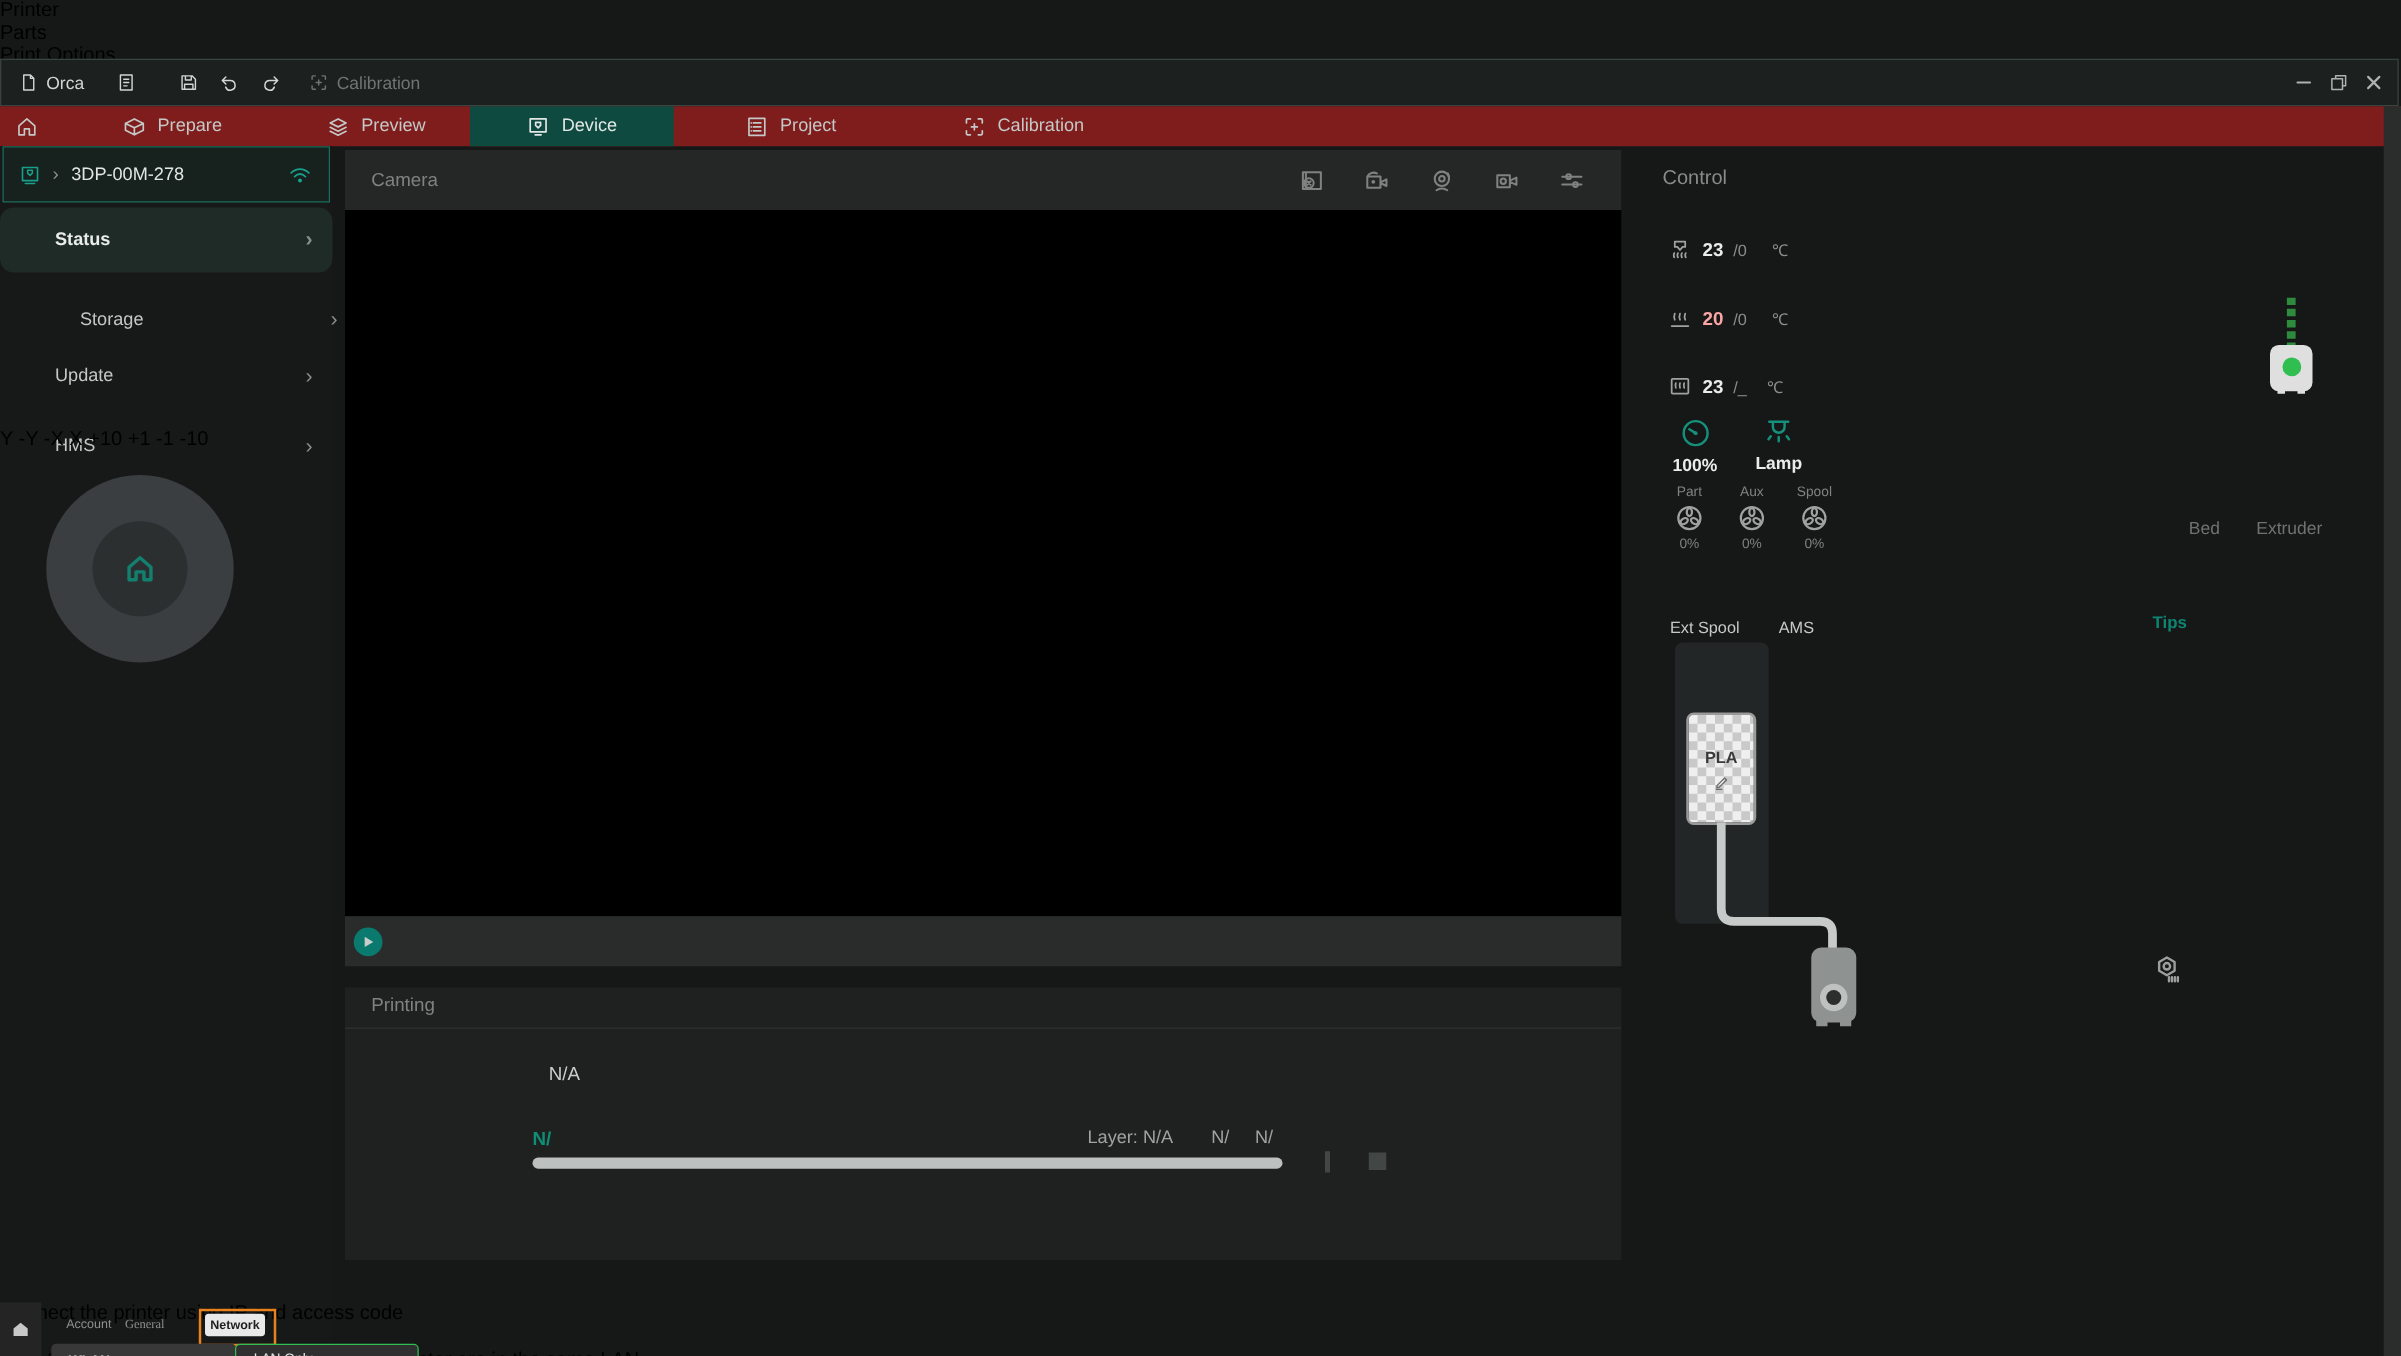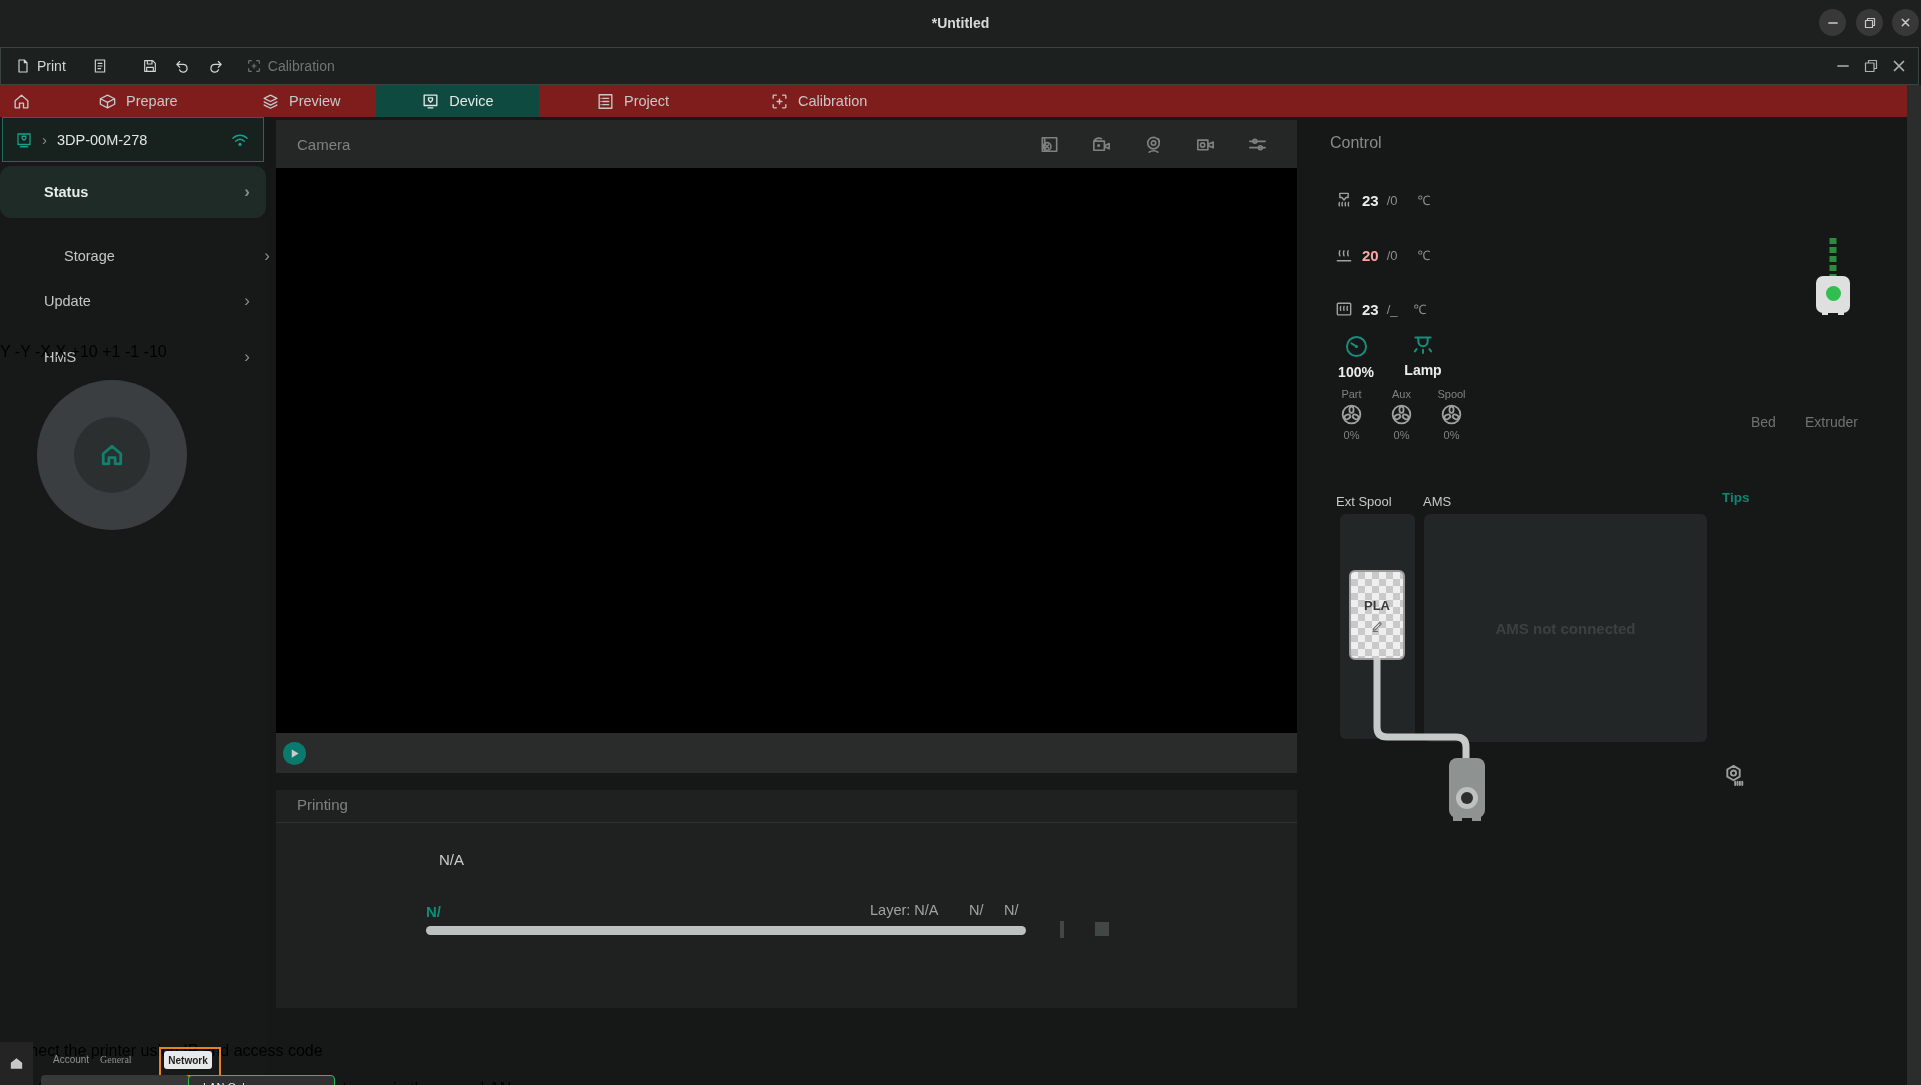--- a/index.html
+++ b/index.html
@@ -28,45 +28,27 @@
   
   .camhead{left:276px;top:120px;width:1021px;height:48px;background:#242726;display:flex;align-items:center;}
   .camview{left:276px;top:168px;width:1021px;height:565px;background:#000;}
   .cambar{left:276px;top:733px;width:1021px;height:40px;background:#292C2B;}
   .printing{left:276px;top:790px;width:1021px;height:218px;background:#1F2121;}</style>
 </head>
 <body>
 
 <div class="screen">
 
-  <div class="abs osbar">
-    <div class="ostitle">*Untitled</div>
-    <div class="abs osbtn" style="left:1819px;">
-      <svg width="12" height="12" viewBox="0 0 12 12">
-          <path class="ic" d="M2 6 H10"></path>
-        </svg>
-      </div>
-    <div class="abs osbtn" style="left:1856px;">
-      <svg width="12" height="12" viewBox="0 0 12 12">
-          <path class="ic" style="stroke-width:1.2" d="M3.5 3.5 V1.5 H10.5 V8.5 H8.5 M1.5 3.5 H8.5 V10.5 H1.5 Z"></path>
-        </svg>
-      </div>
-    <div class="abs osbtn" style="left:1892px;">
-      <svg width="11" height="11" viewBox="0 0 12 12">
-          <path class="ic" d="M2.5 2.5 L9.5 9.5 M9.5 2.5 L2.5 9.5"></path>
-        </svg>
-      </div>
-  </div>
 
   <div class="abs menubar">
     <div class="mitem">
       <svg width="16" height="16" viewBox="0 0 24 24">
           <path class="ic" d="M6 3 H14 L18 7 V21 H6 Z M14 3 V7 H18"></path>
         </svg>
-      <span>Print</span>
+      <span>Orca</span>
     </div>
     <div class="mitem" style="margin-left:26px;">
       <svg width="16" height="16" viewBox="0 0 24 24">
           <path class="ic" d="M5 3 H19 V21 H5 Z M9 8 H15 M9 12 H15 M9 16 H13"></path>
         </svg>
     </div>
     <div class="mitem" style="margin-left:34px;">
       <svg width="16" height="16" viewBox="0 0 24 24">
           <path class="ic" d="M4 4 H16 L20 8 V20 H4 Z M8 4 V9 H15 V4 M7 20 V14 H17 V20"></path>
         </svg>
@@ -386,23 +368,20 @@
   <div class="qbadge" style="left:1458px;top:493px;"><span>?</span></div>
   <span class="abs" style="left:1722px;top:490px;color:#0E8672;font-size:13.5px;font-weight:bold;">Tips</span>
 
   <div class="abs" style="left:1340px;top:514px;width:75px;height:225px;background:#232626;border-radius:6px;"></div>
   <div class="abs" style="left:1349px;top:570px;width:56px;height:90px;border:2px solid #9A9A9A;border-radius:6px;box-sizing:border-box;background:repeating-conic-gradient(#C9C9C9 0% 25%, #EFEFEF 0% 50%) 0 0/14px 14px;display:flex;flex-direction:column;align-items:center;justify-content:center;">
     <span style="color:#3A3A3A;font-size:13px;font-weight:bold;">PLA</span>
     <svg width="15" height="15" viewBox="0 0 24 24" style="color:#6E6E6E;margin-top:5px;">
         <path class="ic" d="M6 16.5 L15.5 7 L18 9.5 L8.5 19 L5.5 19.5 Z M5 21.5 H12"></path>
       </svg>
   </div>
-  <div class="abs" style="left:1424px;top:514px;width:283px;height:228px;background:#232626;border-radius:6px;display:flex;align-items:center;justify-content:center;">
-    <span style="color:#3C4140;font-size:15px;font-weight:bold;">AMS not connected</span>
-  </div>
   <svg class="abs" style="left:1340px;top:650px;" width="160" height="120" viewBox="0 0 160 120">
     <path d="M37 8 V77 Q37 87 47 87 H116 Q126 87 126 97 V112" fill="none" stroke="#C6CAC8" stroke-width="7"></path>
   </svg>
   <div class="abs" style="left:1449px;top:758px;width:36px;height:60px;background:#8E9290;border-radius:8px;">
     <div class="abs" style="left:7px;top:29px;width:22px;height:22px;border-radius:50%;background:#BDC1BF;"></div>
     <div class="abs" style="left:12px;top:34px;width:12px;height:12px;border-radius:50%;background:#2C2E2E;"></div>
     <div class="abs" style="left:4px;top:58px;width:9px;height:5px;background:#8E9290;"></div>
     <div class="abs" style="left:23px;top:58px;width:9px;height:5px;background:#8E9290;"></div>
   </div>
   <div class="pill" style="left:1586px;top:763px;width:66px;height:24px;"><span>Unload</span></div>

